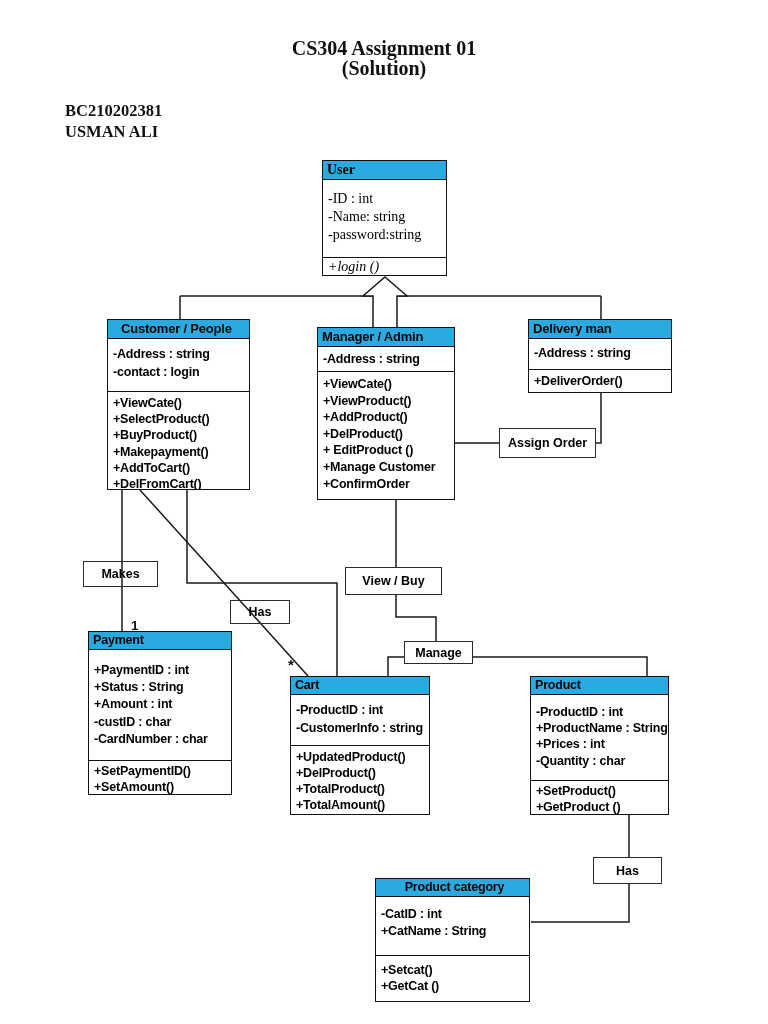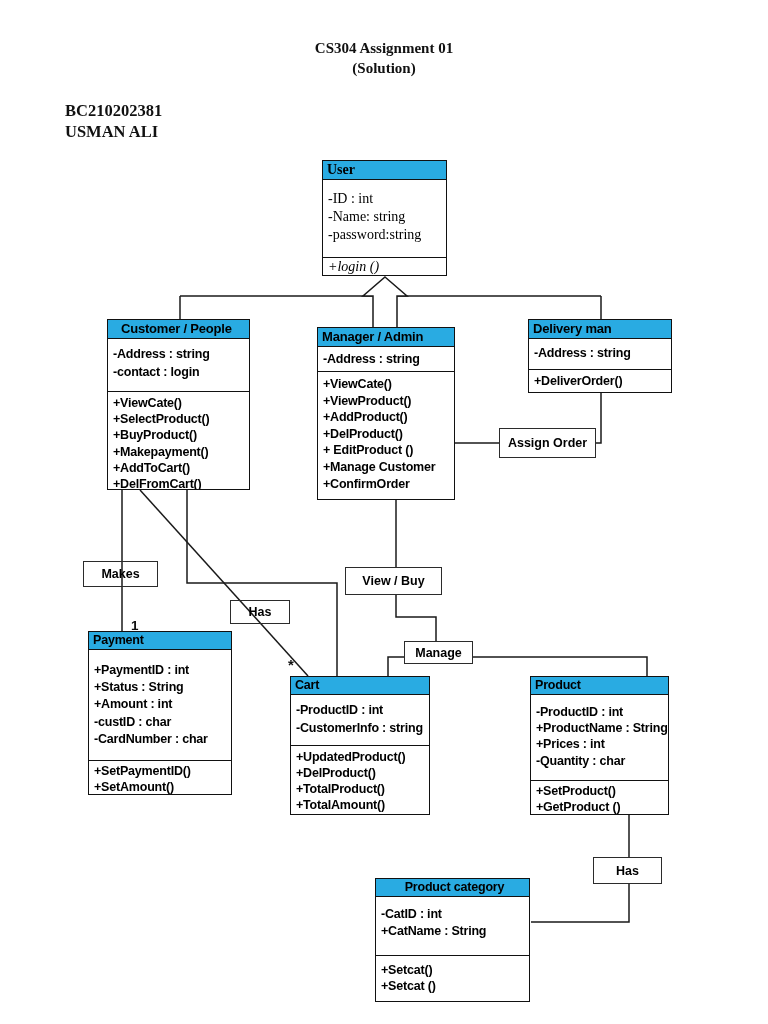--- a/index.html
+++ b/index.html
@@ -1,20 +1,20 @@
 <!DOCTYPE html>
 <html><head>
 <meta charset="utf-8">
 <style>
   html,body{margin:0;padding:0;background:#ffffff;}
   .page{position:relative;width:768px;height:1024px;background:#ffffff;overflow:hidden;
         font-family:"Liberation Sans",sans-serif;}
   
   .doc-title{position:absolute;top:38px;left:0;width:768px;text-align:center;
-             font-family:"Liberation Serif",serif;font-weight:bold;font-size:15px;
+             font-family:"Liberation Serif",serif;font-weight:bold;font-size:20px;
              color:#111;line-height:20px;}
   .student-block{position:absolute;top:100px;left:65px;
                  font-family:"Liberation Serif",serif;font-weight:bold;font-size:16.5px;
                  color:#111;line-height:21px;}
   
   .wires{position:absolute;top:0;left:0;z-index:1;}
   
   .uml{position:absolute;z-index:2;box-sizing:border-box;border:1.6px solid #111;
        background:#fff;display:flex;flex-direction:column;font-size:12.5px;
        font-weight:bold;color:#000;letter-spacing:-0.2px;}
@@ -165,21 +165,21 @@
   </div>
 
   <div class="uml" style="left:375px;top:878px;width:155px;height:124px;">
     <div class="hdr" style="height:18px;text-align:center;">Product category</div>
     <div class="attrs" style="height:58px;padding-top:9px;line-height:17px;">
       <div>-CatID : int</div>
       <div>+CatName : String</div>
     </div>
     <div class="meths" style="padding-top:6px;line-height:16px;">
       <div>+Setcat()</div>
-      <div>+Setcat ()</div>
+      <div>+GetCat ()</div>
     </div>
   </div>
 
   <div class="rel" style="left:499px;top:428px;width:97px;height:30px;">Assign Order</div>
   <div class="rel seethru" style="left:83px;top:561px;width:75px;height:26px;">Makes</div>
   <div class="rel" style="left:345px;top:567px;width:97px;height:28px;">View / Buy</div>
   <div class="rel seethru" style="left:230px;top:600px;width:60px;height:24px;">Has</div>
   <div class="rel" style="left:404px;top:641px;width:69px;height:23px;">Manage</div>
   <div class="rel" style="left:593px;top:857px;width:69px;height:27px;">Has</div>
 

